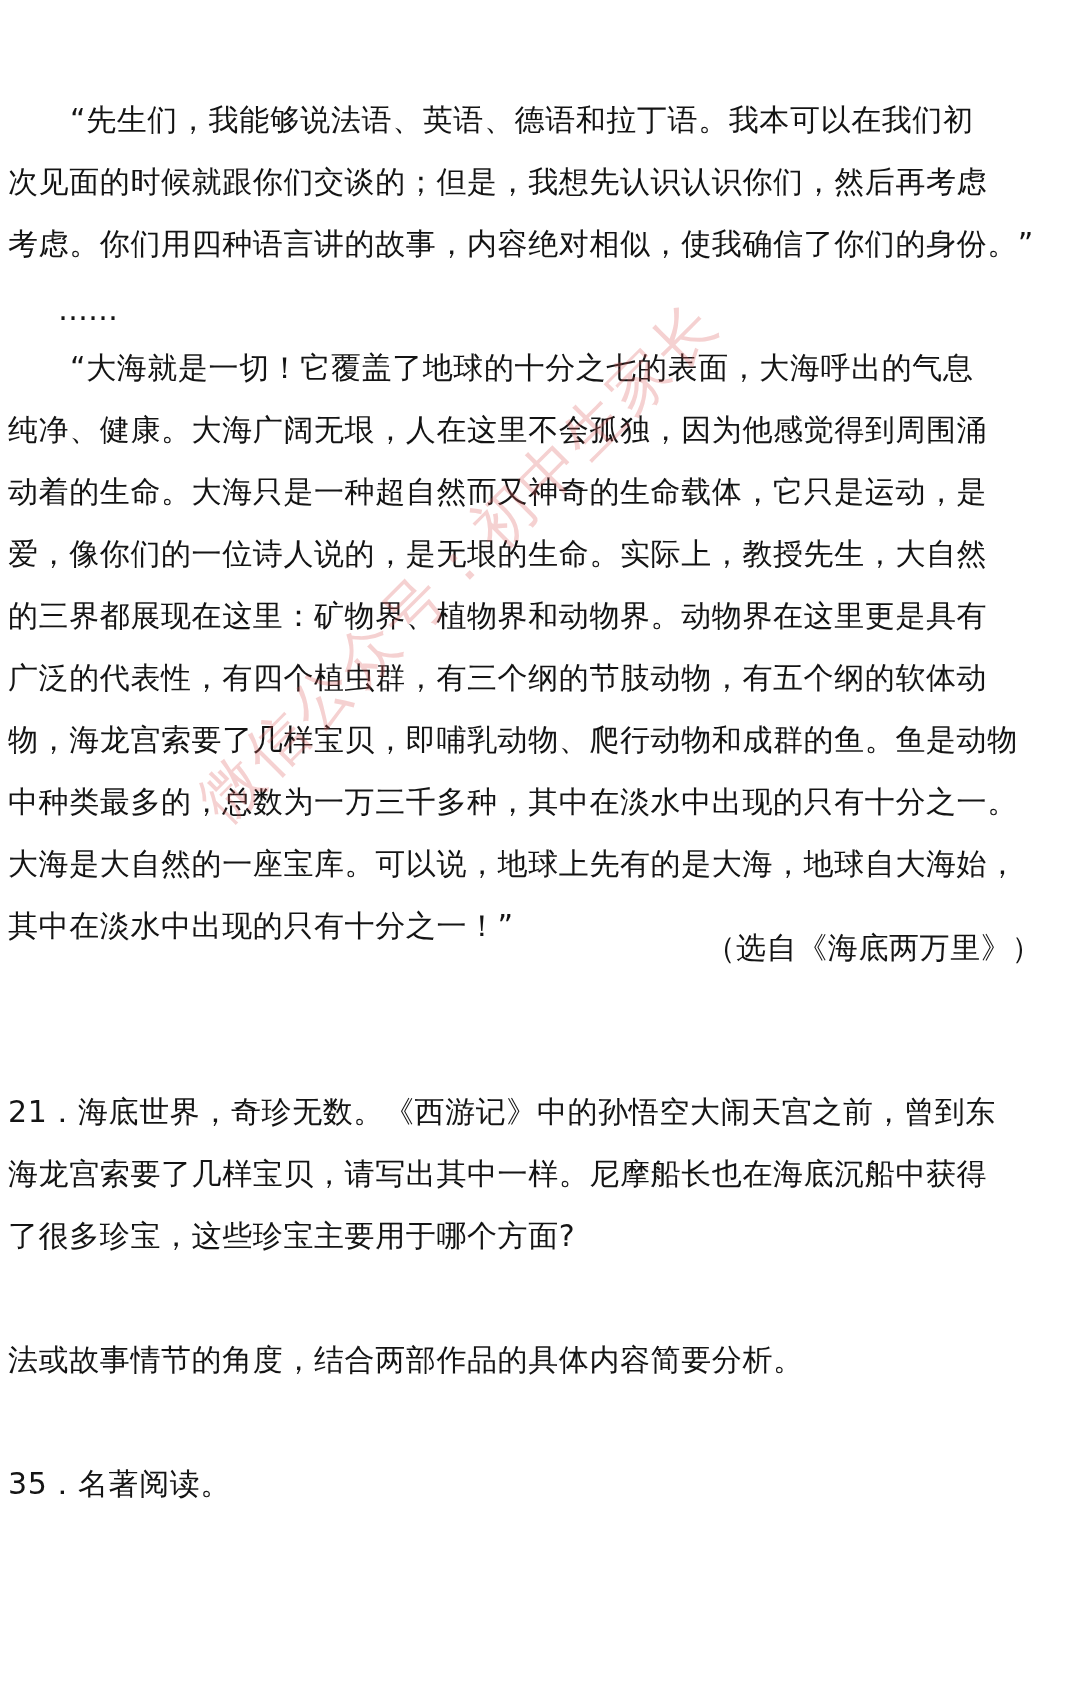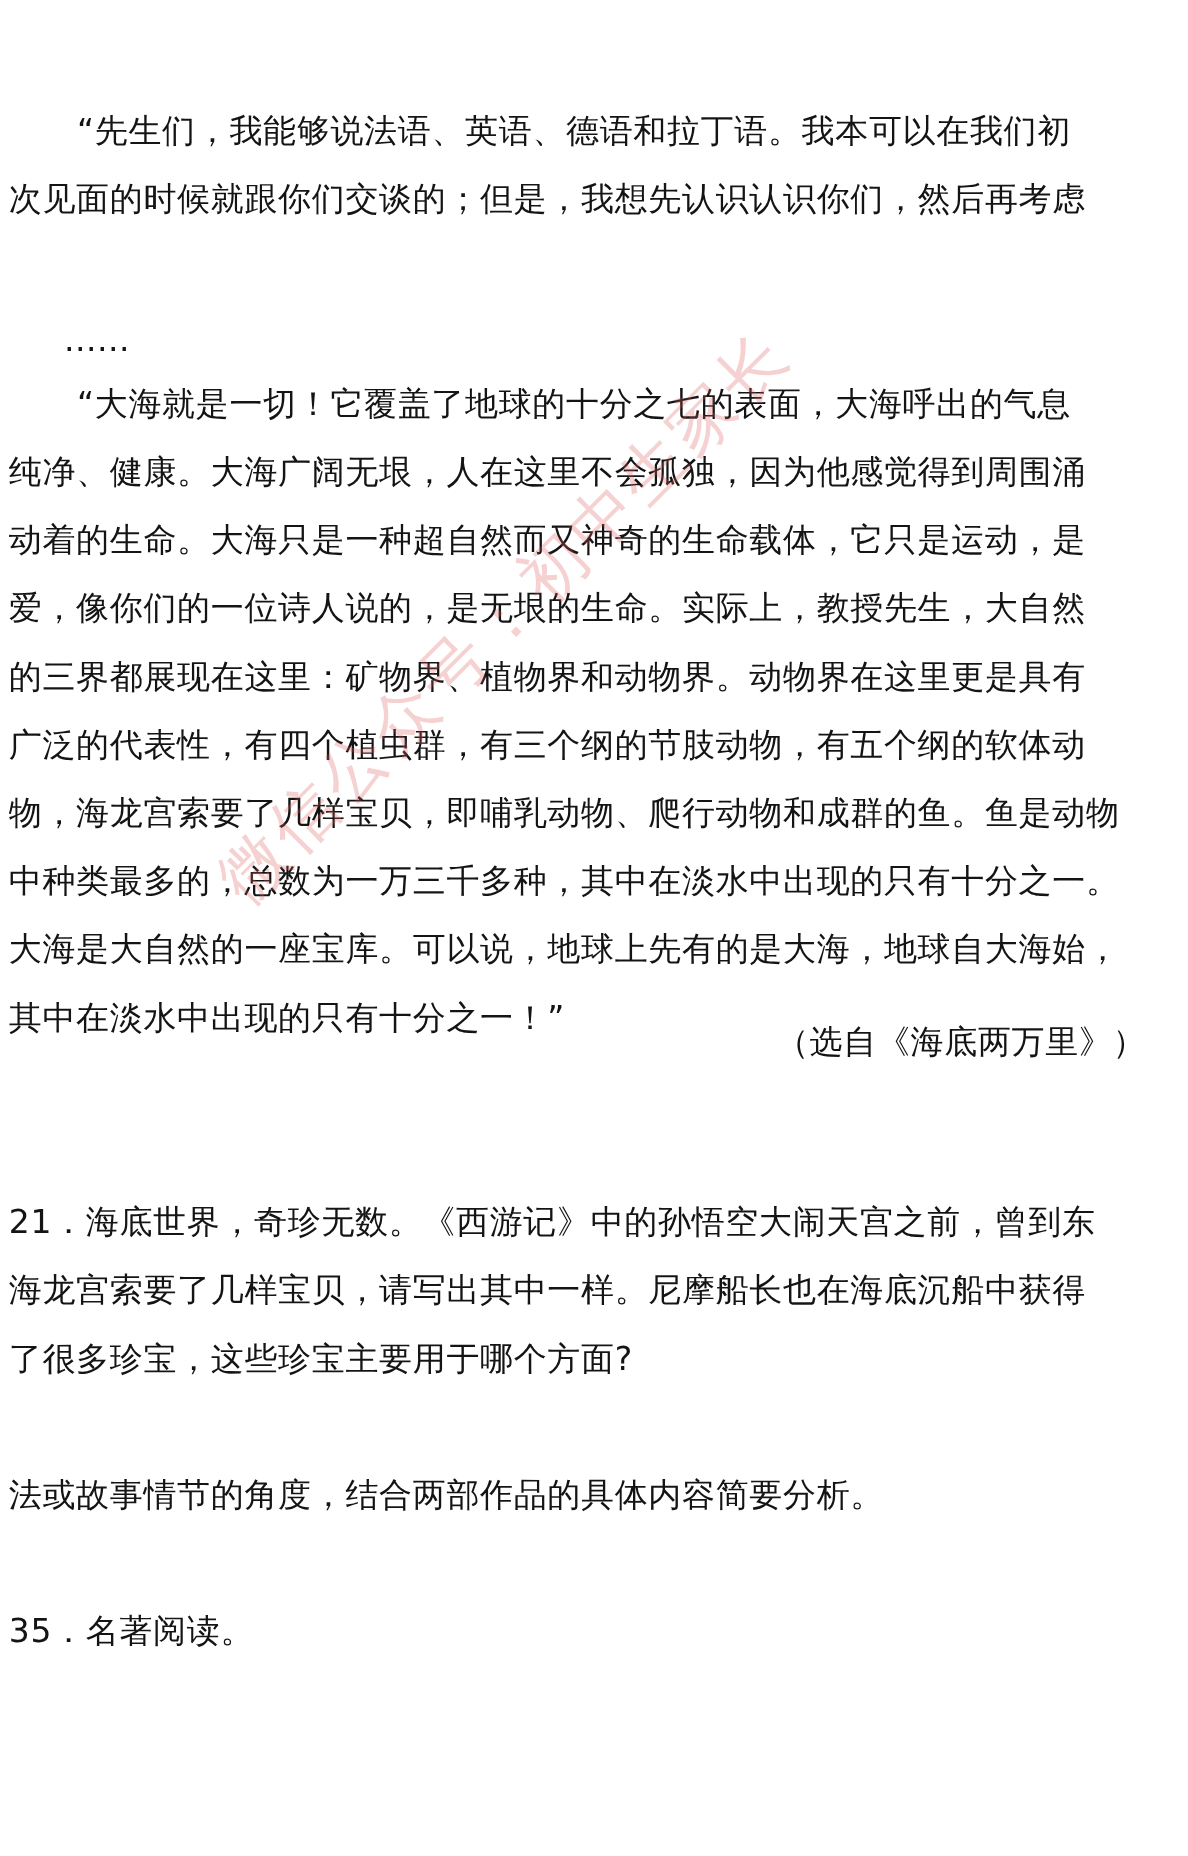--- a/index.html
+++ b/index.html
@@ -49,20 +49,21 @@
       pointer-events: none;
     }
   </style>
 </head>
 <body>
 
 <div class="page">
 
   <div class="line indent" style="top:100px;">“先生们，我能够说法语、英语、德语和拉丁语。我本可以在我们初</div>
   <div class="line" style="top:162px;">次见面的时候就跟你们交谈的；但是，我想先认识认识你们，然后再考虑</div>
+  <div class="line" style="top:224px;">考虑。你们用四种语言讲的故事，内容绝对相似，使我确信了你们的身份。”</div>
 
   <div class="line ellipsis" style="top:290px;">……</div>
 
   <div class="line indent" style="top:348px;">“大海就是一切！它覆盖了地球的十分之七的表面，大海呼出的气息</div>
   <div class="line" style="top:410px;">纯净、健康。大海广阔无垠，人在这里不会孤独，因为他感觉得到周围涌</div>
   <div class="line" style="top:472px;">动着的生命。大海只是一种超自然而又神奇的生命载体，它只是运动，是</div>
   <div class="line" style="top:534px;">爱，像你们的一位诗人说的，是无垠的生命。实际上，教授先生，大自然</div>
   <div class="line" style="top:596px;">的三界都展现在这里：矿物界、植物界和动物界。动物界在这里更是具有</div>
   <div class="line" style="top:658px;">广泛的代表性，有四个植虫群，有三个纲的节肢动物，有五个纲的软体动</div>
   <div class="line" style="top:720px;">物，海龙宫索要了几样宝贝，即哺乳动物、爬行动物和成群的鱼。鱼是动物</div>

